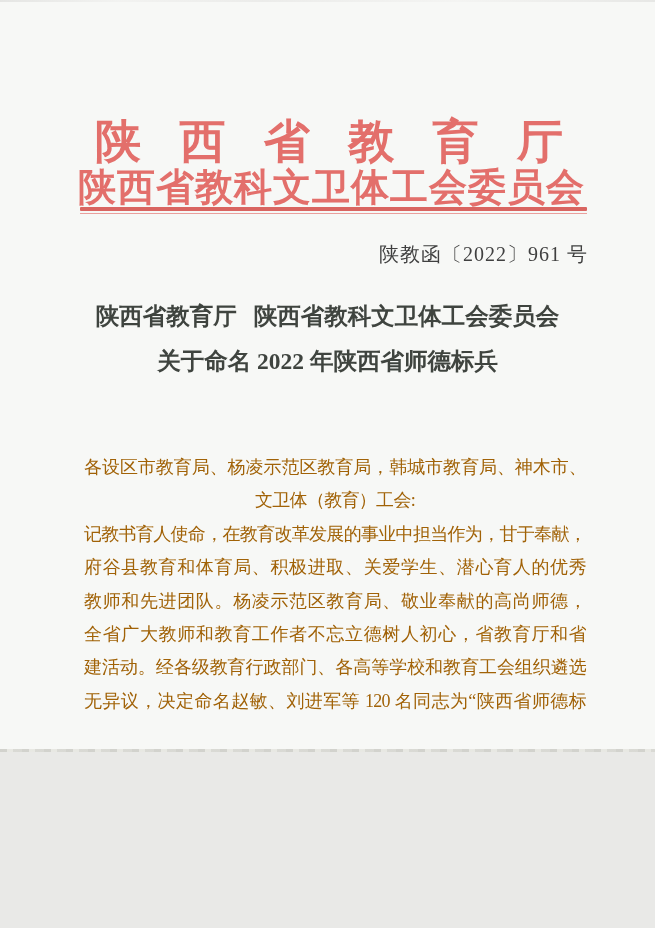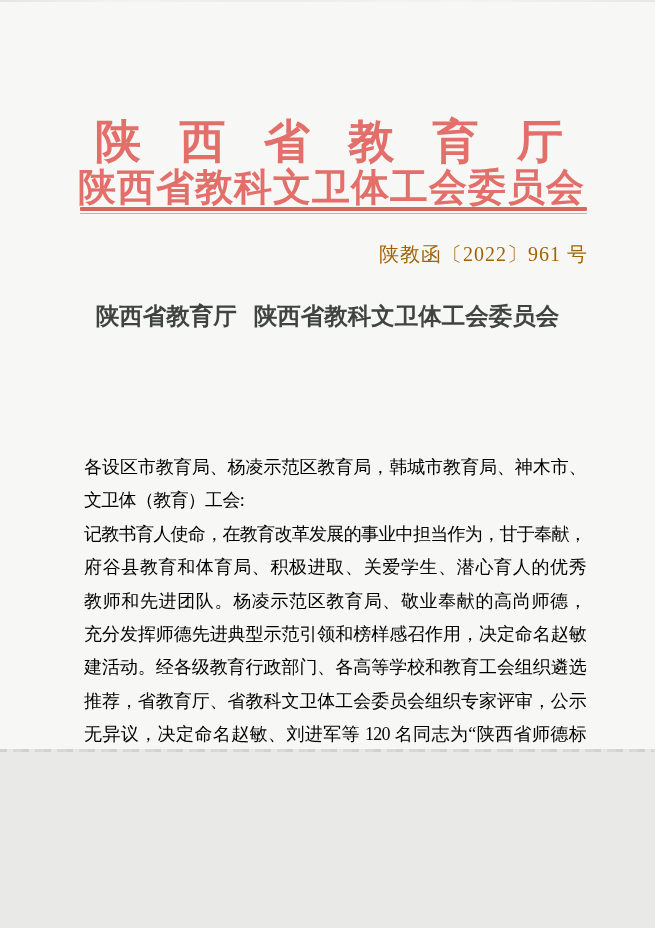--- a/index.html
+++ b/index.html
@@ -40,42 +40,42 @@
   }
   .lh-rule {
     position: absolute; top: 207px; left: 80px; width: 507px; height: 8px;
   }
   .lh-rule .thick { height: 3.5px; background: var(--rule-red, #d96561); border-radius: 1px; }
   .lh-rule .thin  { height: 1.5px; margin-top: 2px; background: #e7918d; opacity: .85; }
 
   
   .doc-number {
     position: absolute; top: 241px; right: 67px;
-    font-size: 20px; color: #a16207; letter-spacing: 1px;
+    font-size: 20px; color: #404040; letter-spacing: 1px;
     white-space: nowrap;
   }
 
   
   .doc-title {
     position: absolute; top: 294px; left: 0; width: 655px;
     font-size: 23.5px; font-weight: bold; color: #3f443f;
     text-align: center; line-height: 45px;
   }
   .doc-title .t-row { display: flex; justify-content: center; gap: 17px; white-space: nowrap; }
   .doc-title .t-line { white-space: nowrap; }
 
   
   .doc-body {
     position: absolute; top: 451px; left: 84px; width: 502px;
-    font-size: 18px; letter-spacing: -0.7px; color: #000000;
+    font-size: 18px; letter-spacing: -0.7px; color: #a16207;
   }
   .body-line {
     height: 33.4px; line-height: 33.4px;
     white-space: nowrap; overflow: hidden;
-    text-align: left;
+    text-align: center;
   }
   .body-line.fill { text-align: justify; text-align-last: justify; }
   .body-line.indent { text-indent: 38px; }
 
   
   .footer-rule {
     position: absolute; top: 861px; left: 87px; width: 497px; height: 4.5px;
     background: var(--footer-rule-red, #e4645f);
     border-radius: 1px;
     box-shadow: 0 1px 0 #f0a29e;
@@ -97,32 +97,32 @@
     <div class="thin"></div>
   </div>
 
   <div class="doc-number">陕教函〔2022〕961 号</div>
 
   <div class="doc-title">
     <div class="t-row">
       <span>陕西省教育厅</span>
       <span>陕西省教科文卫体工会委员会</span>
     </div>
+    <div class="t-line">关于命名 2022 年陕西省师德标兵</div>
   </div>
 
   <div class="doc-body">
 
   <div class="body-line fill">各设区市教育局、杨凌示范区教育局，韩城市教育局、神木市、</div>
       <div class="body-line">文卫体（教育）工会:</div>
       <div class="body-line fill">记教书育人使命，在教育改革发展的事业中担当作为，甘于奉献，</div>
       <div class="body-line fill">府谷县教育和体育局、积极进取、关爱学生、潜心育人的优秀</div>
       <div class="body-line fill">教师和先进团队。杨凌示范区教育局、敬业奉献的高尚师德，</div>
-      <div class="body-line fill">充分发挥师德先进典型示范引领和榜样感召作用，决定命名赵敏</div>
+      <div class="body-line fill">全省广大教师和教育工作者不忘立德树人初心，省教育厅和省</div>
       <div class="body-line fill">建活动。经各级教育行政部门、各高等学校和教育工会组织遴选</div>
-      <div class="body-line fill">推荐，省教育厅、省教科文卫体工会委员会组织专家评审，公示</div>
       <div class="body-line fill">无异议，决定命名赵敏、刘进军等 120 名同志为“陕西省师德标</div>
     </div>
 
   <div class="footer-rule"></div>
 
   <div class="scan-edge-bottom"></div>
 
 </div>
 
 </body></html>

